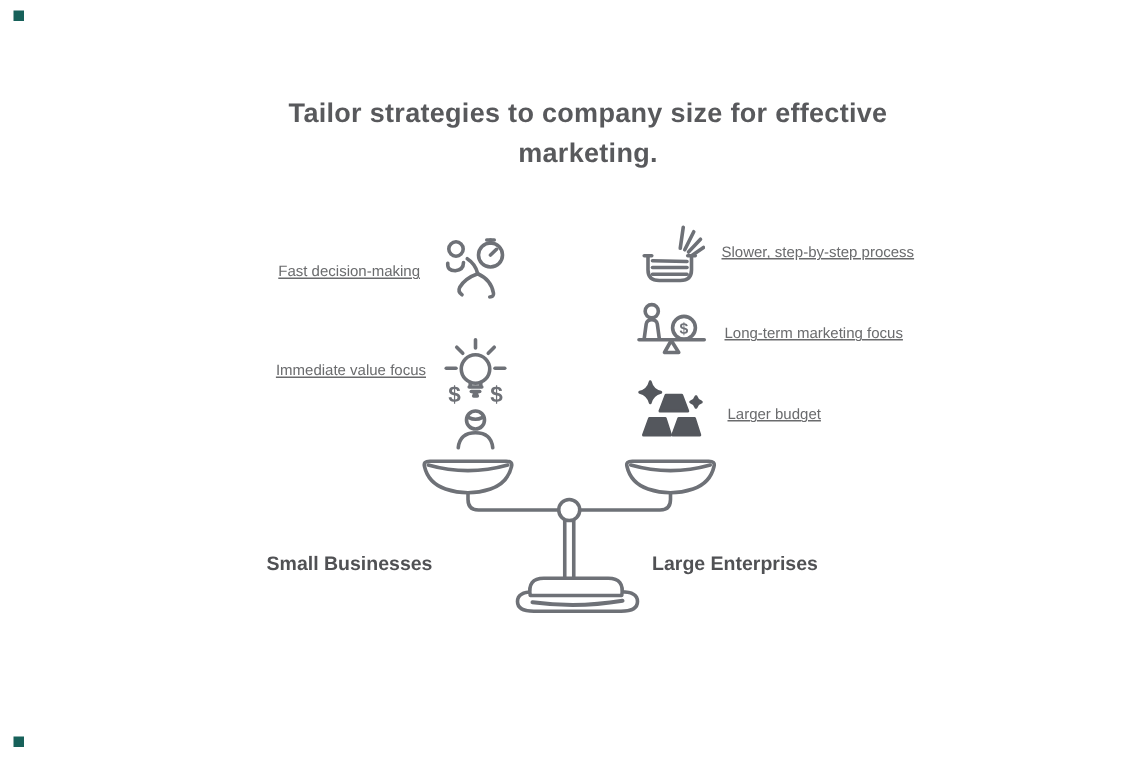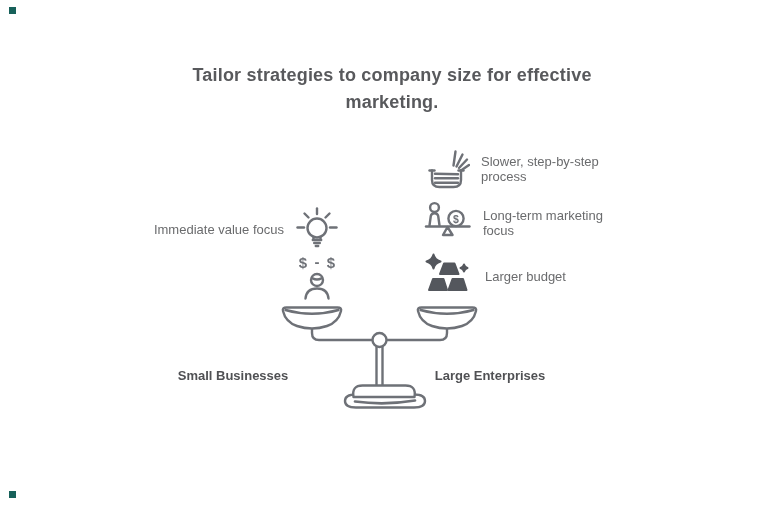--- a/index.html
+++ b/index.html
@@ -22,21 +22,21 @@
   .canvas{position:absolute;inset:0;}
   .title{
     position:absolute;left:162px;top:62px;width:460px;
     text-align:center;font-size:18px;font-weight:700;line-height:27px;
     color:var(--title-text);letter-spacing:.2px;
   }
   .feature-row{position:absolute;display:flex;align-items:center;}
   .left-row{right:420px;justify-content:flex-end;gap:10px;}
   .right-row{left:424px;gap:11px;}
   .item-text{
-    font-size:13px;color:var(--item-text);line-height:15.5px;
+    font-size:10px;color:var(--item-text);line-height:15.5px;text-decoration:underline;
   }
   .left-row .item-text{white-space:nowrap;text-align:right;}
   .right-row .item-text{width:132px;}
   .stroke-icon{stroke:var(--icon-stroke);fill:none;stroke-width:2.4;
     stroke-linecap:round;stroke-linejoin:round;}
   .icon-label{font-family:"Liberation Sans",sans-serif;fill:var(--icon-stroke);
     stroke:none;font-weight:600;}
   .fill-icon{fill:var(--icon-fill);stroke:var(--icon-fill);stroke-width:2;
     stroke-linejoin:round;}
   .side-label{
@@ -54,22 +54,36 @@
 </head>
 <body>
 
 <div class="canvas">
 
   <div class="corner-marker top"></div>
   <div class="corner-marker bottom"></div>
 
   <h1 class="title">Tailor strategies to company size for effective marketing.</h1>
 
+  <div class="feature-row left-row" style="top:156px;height:52px;">
+    <span class="item-text">Fast decision-making</span>
+    <svg width="50" height="50" viewBox="0 0 50 50" class="stroke-icon">
+      <circle cx="37" cy="13" r="8"></circle>
+      <path d="M34.5 3 H39.5"></path>
+      <path d="M37 3 V5.2"></path>
+      <path d="M37 13 L41 9.2"></path>
+      <circle cx="14" cy="9" r="4.8"></circle>
+      <path d="M8.5 18.5 Q8 23.5 13.5 23.5 Q19 23 19 18"></path>
+      <path d="M21.5 15.5 Q27 19 28.5 25.5"></path>
+      <path d="M28.5 25.5 Q37.5 29.5 39 38.5 Q39.3 41 36.5 41"></path>
+      <path d="M28.5 25.5 Q20 28.5 16.5 34.5 Q15 37.5 18 39.5"></path>
+    </svg>
+  </div>
 
-  <div class="feature-row left-row" style="top:205px;height:50px;">
+  <div class="feature-row left-row" style="top:223px;height:50px;">
     <span class="item-text">Immediate value focus</span>
     <svg width="46" height="50" viewBox="0 0 46 50" class="stroke-icon">
       <path d="M23 3.5 V9"></path>
       <path d="M10.5 8.5 L14.5 12.5"></path>
       <path d="M35.5 8.5 L31.5 12.5"></path>
       <path d="M3.5 22.5 H10"></path>
       <path d="M36 22.5 H42.5"></path>
       <circle cx="23" cy="23" r="9.5"></circle>
       <path d="M19.5 31.8 V34.3"></path>
       <path d="M26.5 31.8 V34.3"></path>

